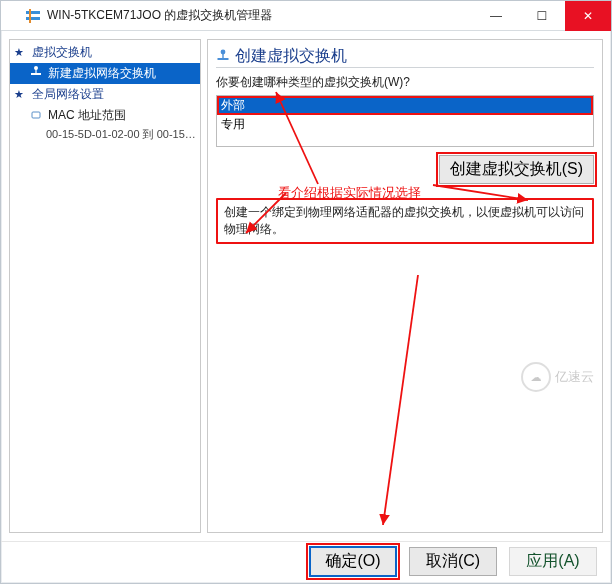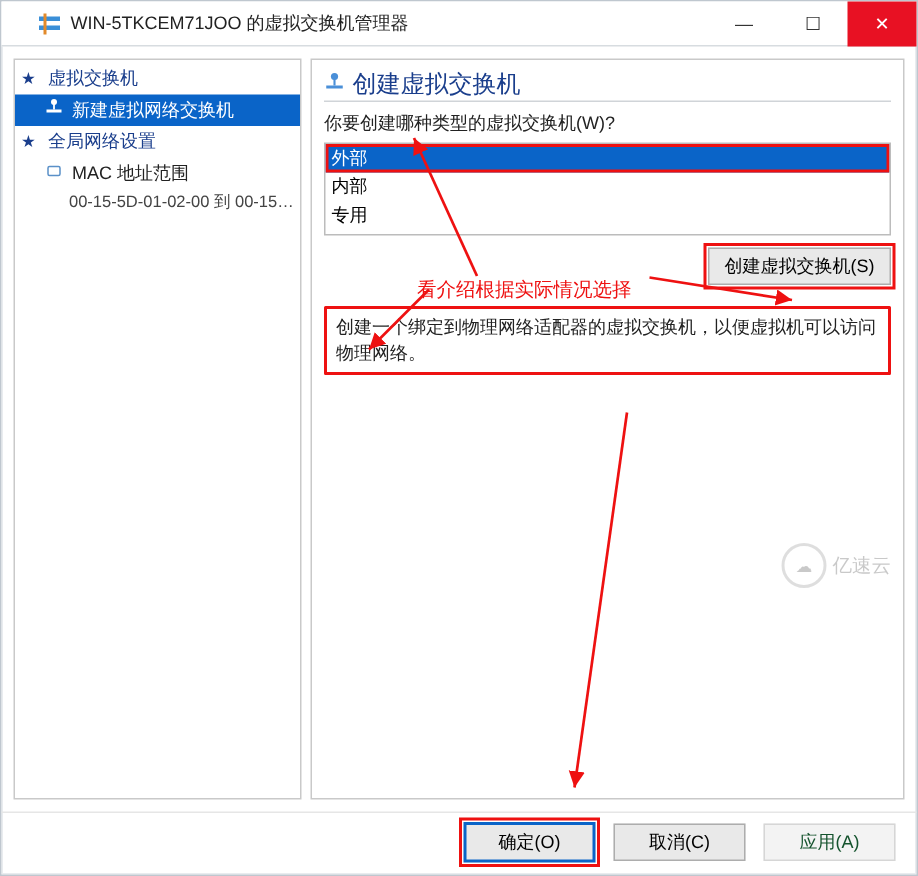--- a/index.html
+++ b/index.html
@@ -40,28 +40,28 @@
   .right-pane {
     flex: 1; border: 1px solid #c9c9c9; background: #fff; font-size: 12px;
     padding: 6px 8px; position: relative;
   }
   .section-head {
     display: flex; align-items: center; gap: 5px; color: #1a3e8c; font-size: 16px;
     border-bottom: 1px solid #d0d4d8; padding-bottom: 0; margin-bottom: 6px;
   }
   .prompt { color: #222; margin-bottom: 4px; }
   .type-list {
-    border: 1px solid #bcbcbc; height: 62px; font-size: 12px; overflow: hidden;
+    border: 1px solid #bcbcbc; height: 52px; font-size: 12px; overflow: hidden;
   }
   .type-row { padding: 1px 4px; }
   .type-row.selected { background: #0a64c8; color: #fff; }
   .type-border-red { outline: 2px solid #e11; outline-offset: -2px; }
   .create-row { text-align: right; margin-top: 8px; }
   .btn {
-    border: 1px solid #adadad; background: #e9e9e9; padding: 3px 10px; font-size: 12px;
+    border: 1px solid #adadad; background: #e9e9e9; padding: 3px 10px; font-size: 16px;
     display: inline-block; min-width: 88px; text-align: center;
   }
   .btn.red-border { outline: 2px solid #e11; outline-offset: 1px; }
   .desc-box {
     border: 2px solid #e11; padding: 4px 6px; font-size: 12px; color: #222;
     margin-top: 14px; border-radius: 1px;
   }
   .overlay { position: absolute; pointer-events: none; }
   .red-text { color: #e11; font-size: 13px; font-weight: 500;}
   .footer {
@@ -146,21 +146,20 @@
               <rect x="6.3" y="5" width="1.4" height="5" fill="#4a8fd8"></rect>
             </svg>
         </span>
         <span>创建虚拟交换机</span>
       </div>
 
       <div class="prompt">你要创建哪种类型的虚拟交换机(W)?</div>
 
       <div class="type-list">
         <div class="type-row selected type-border-red">外部</div>
-        <div class="type-row">内部</div>
         <div class="type-row">专用</div>
       </div>
 
       <div class="create-row">
         <span class="btn red-border">创建虚拟交换机(S)</span>
       </div>
 
       <div class="desc-box">创建一个绑定到物理网络适配器的虚拟交换机，以便虚拟机可以访问物理网络。</div>
 
       <div class="overlay red-text" style="left:70px; top:144px;">看介绍根据实际情况选择</div>

